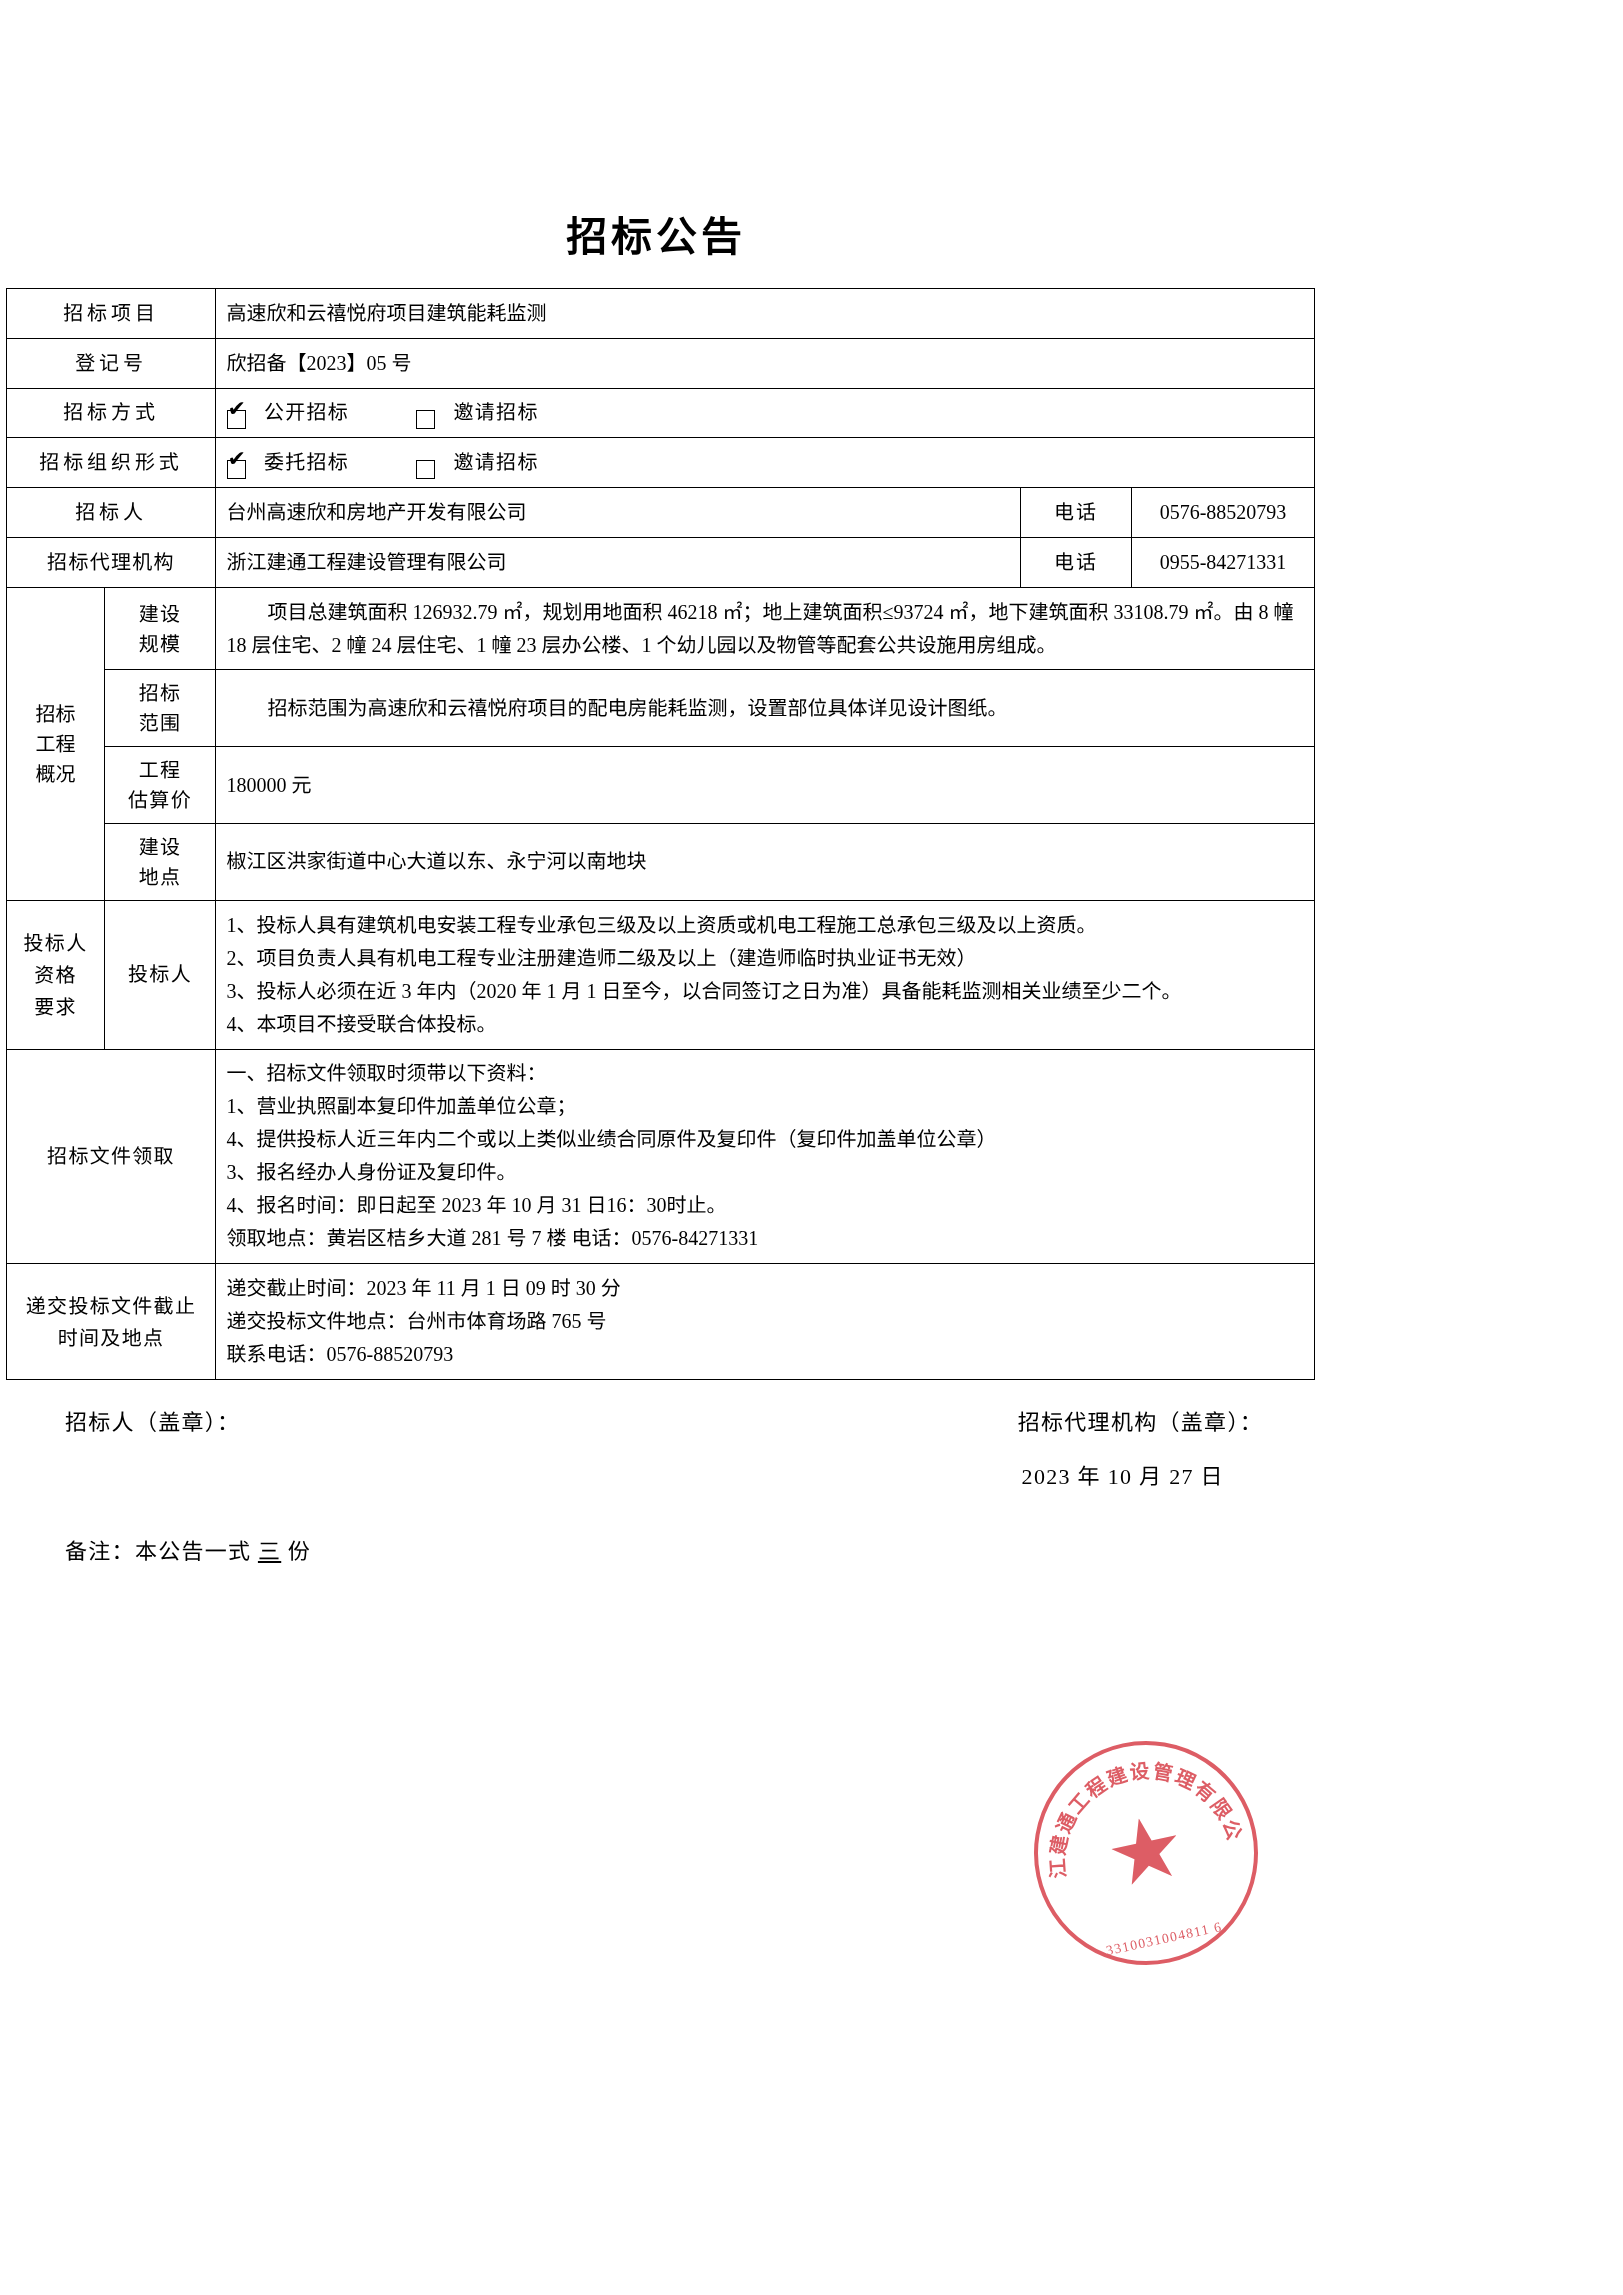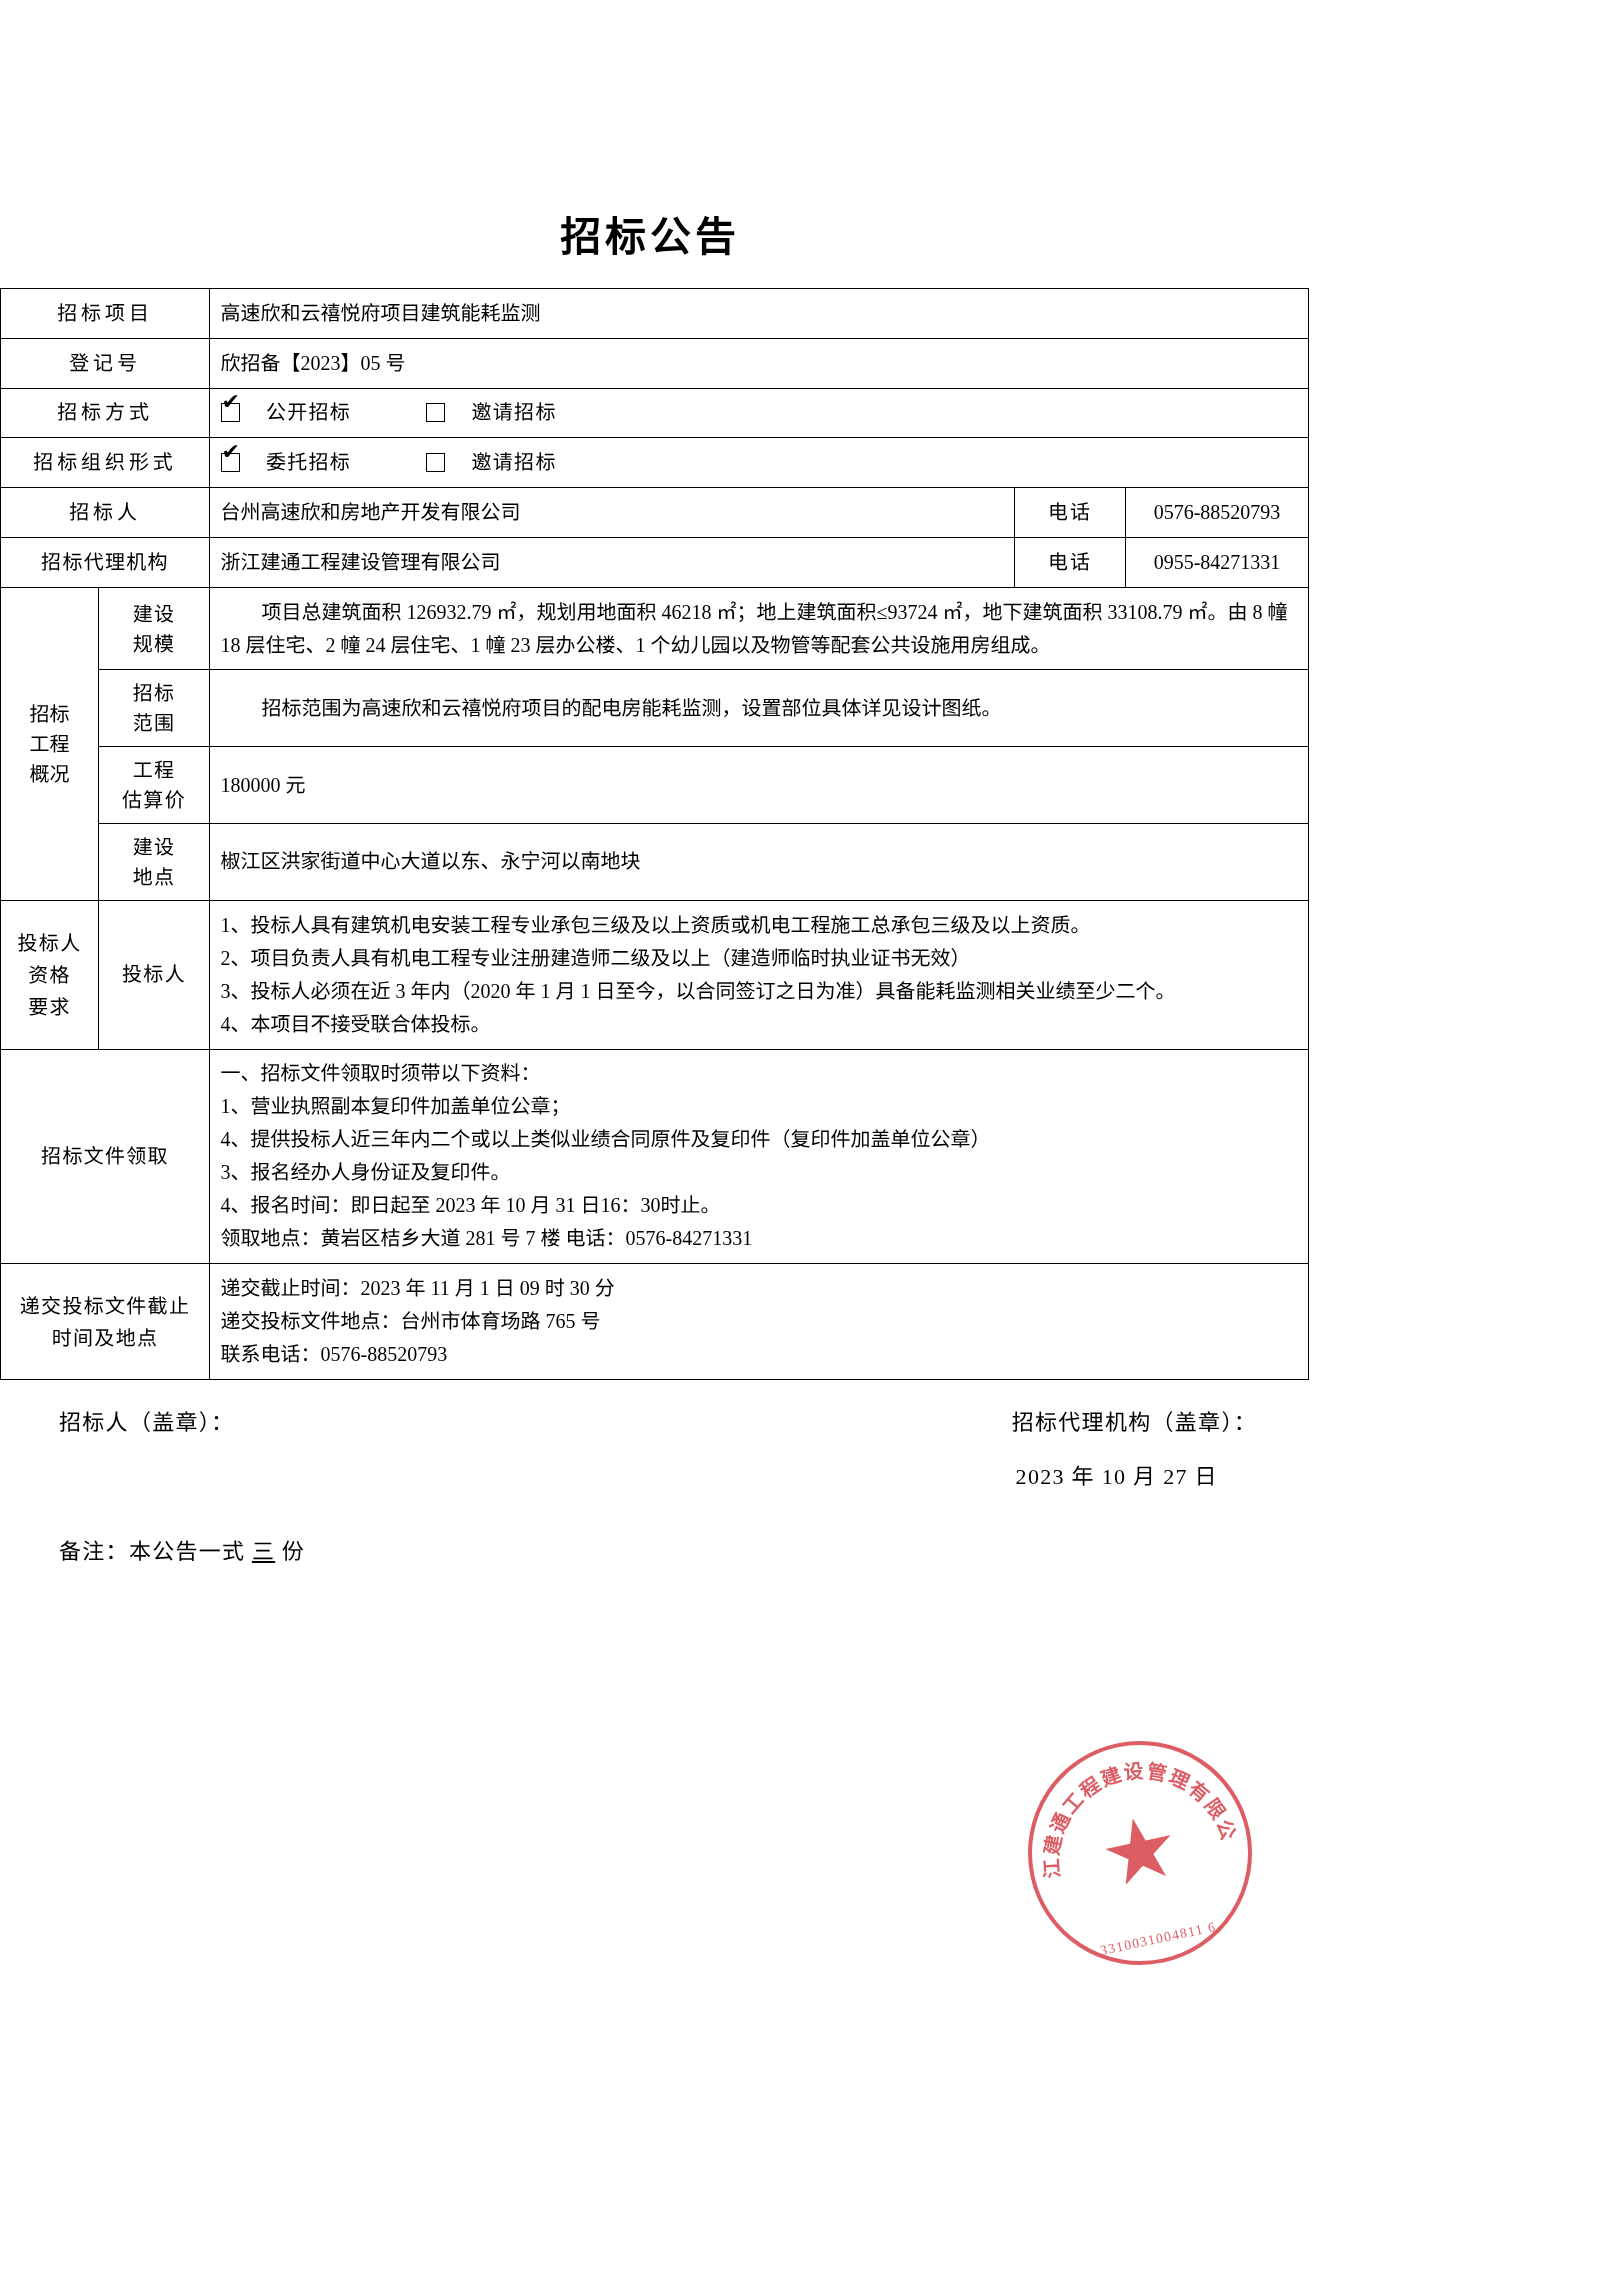--- a/index.html
+++ b/index.html
@@ -10,21 +10,21 @@
   body {
     font-family: "Liberation Serif", "DejaVu Serif", serif;
     color: #000000;
     width: 1623px;
     height: 2295px;
     position: relative;
     overflow: hidden;
   }
   .page {
     position: absolute;
-    left: 0; top: 0;
+    left: 6px; top: 0;
     width: 1300px;
     height: 2295px;
     background: #fff;
   }
   .doc-title {
     text-align: center;
     font-size: 41px;
     font-weight: bold;
     letter-spacing: 3.9px;
     margin-top: 203px;
@@ -60,22 +60,22 @@
   }
   td.value-indent p {
     margin: 0;
     text-indent: 41px;
   }
   td.value p {
     margin: 0;
   }
   .ck-row {
     display: flex;
-    align-items: center;
-    gap: 12px;
+    align-items: flex-end;
+    gap: 4px;
   }
   .ck-box {
     display: inline-block;
     width: 17px;
     height: 17px;
     border: 1.3px solid #000;
     position: relative;
     margin-right: 14.4px;
     vertical-align: middle;
   }

